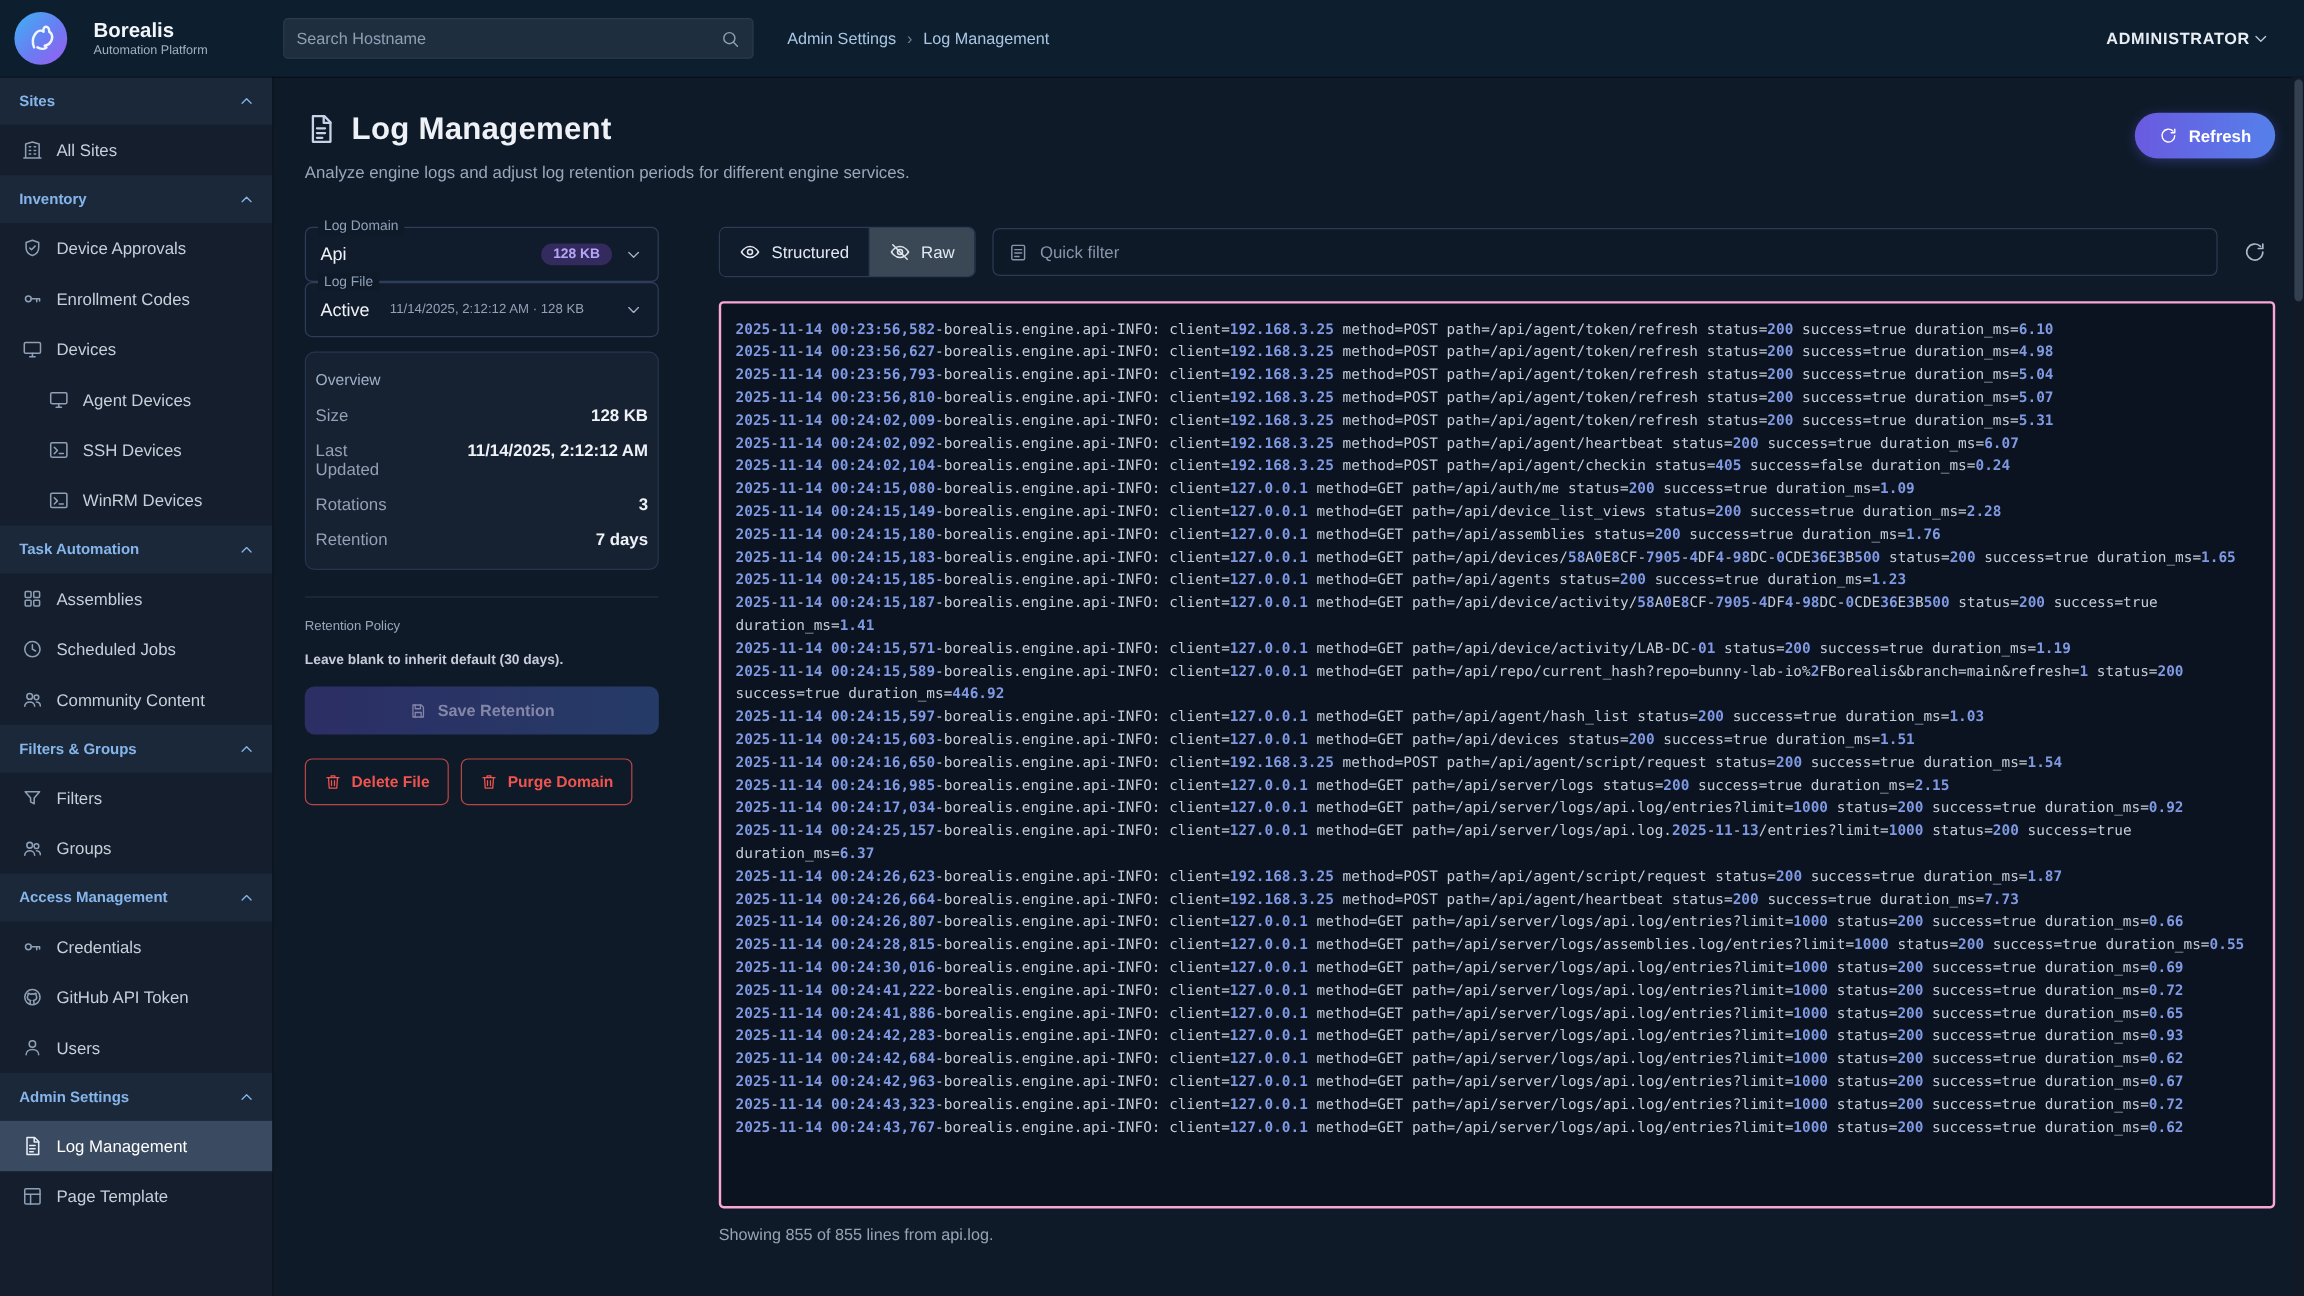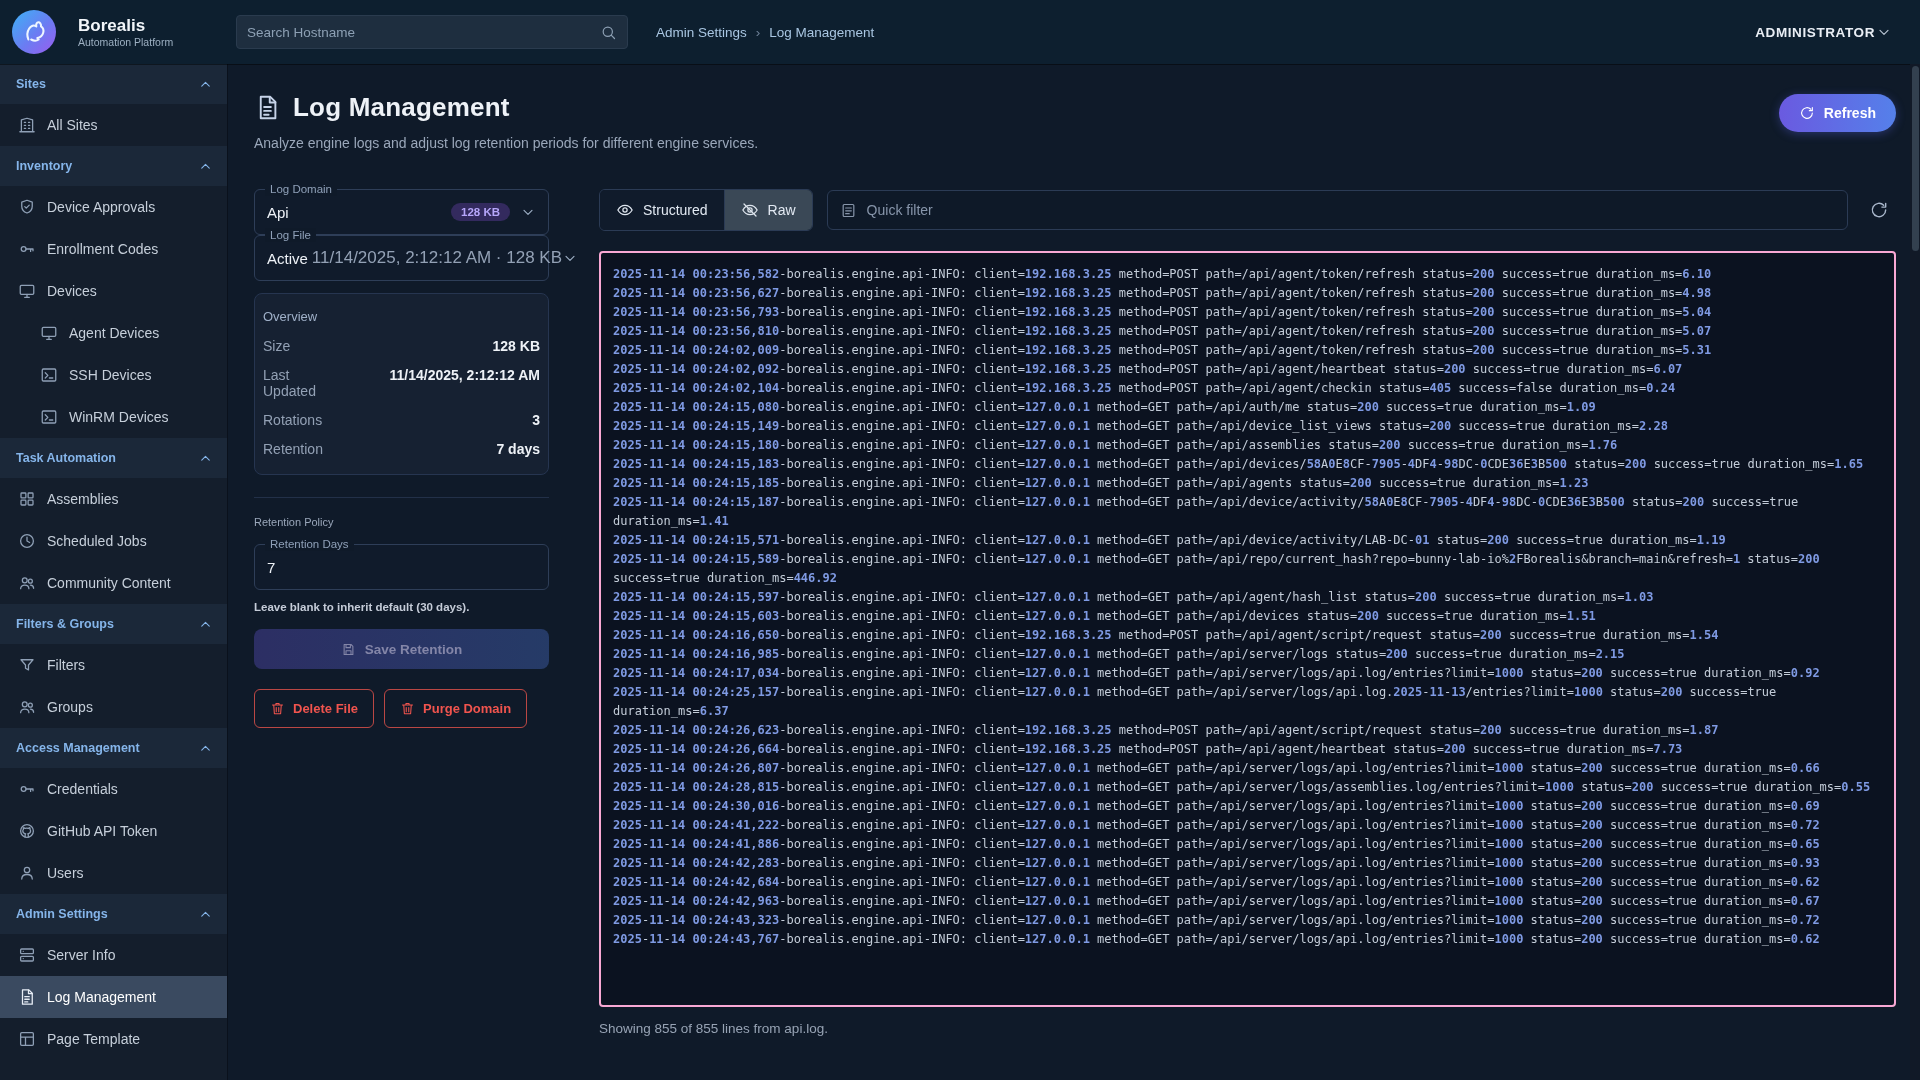--- a/index.html
+++ b/index.html
@@ -63,21 +63,21 @@
 
   .content{display:flex;gap:50px;margin-top:38px}
   .controls-col{width:295px;flex:none}
   .viewer-col{flex:1;min-width:0}
 
   
   .select,.outline-input{position:relative;height:46px;border:1px solid var(--border2);border-radius:6px;background:#101b2b;display:flex;align-items:center;padding:0 12px;cursor:pointer}
   .outline-input{cursor:text}
   .float-label{position:absolute;top:-8px;left:10px;font-size:11.5px;color:#8fa0b8;background:var(--bg);padding:0 5px;line-height:14px}
   .sel-value{font-size:15px;color:#eef2f7}
-  .sel-meta{font-size:17px;color:#93a1b5;margin-left:4px;white-space:nowrap}
+  .sel-meta{font-size:11px;color:#93a1b5;margin-left:17px;white-space:nowrap}
   .badge{margin-left:auto;background:#332a5e;color:#b6a6fa;font-size:11.5px;font-weight:700;padding:3px 10px;border-radius:10px}
   .caret{margin-left:10px;color:#9fb0c6}
   .caret.push{margin-left:auto}
   .caret .ic,.caret{width:16px;height:16px}
   .select + .select{margin-top:0}
   .mt16{margin-top:16px}
 
   
   .card{margin-top:12px;background:var(--card);border:1px solid var(--border);border-radius:8px;padding:15px 8px 17px}
   .card-title{font-size:13px;color:#9fb0c8;margin-bottom:14px}
@@ -346,30 +346,20 @@
         <span>Users</span>
       </div>
       <div class="sec-header">
         <span>Admin Settings</span>
         <span class="ic">
           <svg viewBox="0 0 24 24">
             <path d="M6 14.5l6-6 6 6"></path>
           </svg>
         </span>
       </div>
-      <div class="sb-item">
-        <span class="ic">
-          <svg viewBox="0 0 24 24">
-            <rect x="3.5" y="4" width="17" height="6.3" rx="1.3"></rect>
-            <rect x="3.5" y="13.7" width="17" height="6.3" rx="1.3"></rect>
-            <path d="M7 7.1h.01M7 16.8h.01"></path>
-          </svg>
-        </span>
-        <span>Server Info</span>
-      </div>
       <div class="sb-item active">
         <span class="ic">
           <svg viewBox="0 0 24 24">
             <path d="M6 2.5h8.5L19 7v14.5H6z"></path>
             <path d="M14 3v4.5h5M9 11.5h6M9 15h6M9 18.5h4"></path>
           </svg>
         </span>
         <span>Log Management</span>
       </div>
       <div class="sb-item">
@@ -448,24 +438,20 @@
               </div>
               <div class="ov-row">
                 <span class="ov-label">Retention</span>
                 <span class="ov-value">7 days</span>
               </div>
             </div>
         </div>
 
         <div class="retention">
           <div class="section-label">Retention Policy</div>
-          <div class="outline-input">
-            <span class="float-label">Retention Days</span>
-            <input value="7" style="">
-          </div>
           <div class="hint">Leave blank to inherit default (30 days).</div>
           <button class="save-btn" disabled="">
             <span class="ic">
                 <svg viewBox="0 0 24 24">
                   <path d="M5 4h11l3 3v13H5z"></path>
                   <path d="M8 4v5h7V4M8 20v-6h8v6"></path>
                 </svg>
               </span>
             <span>Save Retention</span>
           </button>

